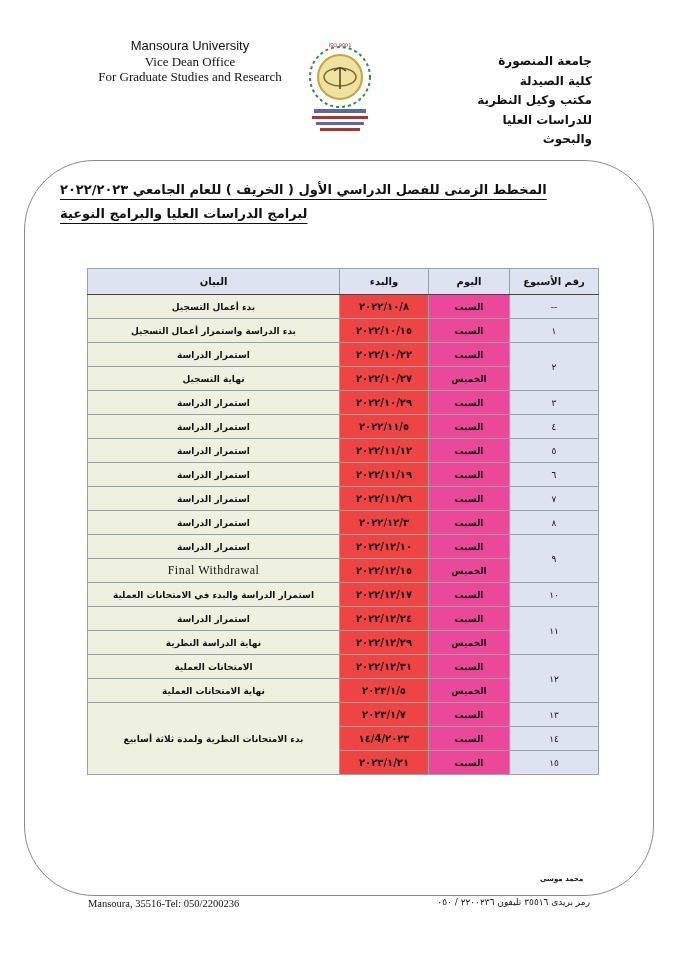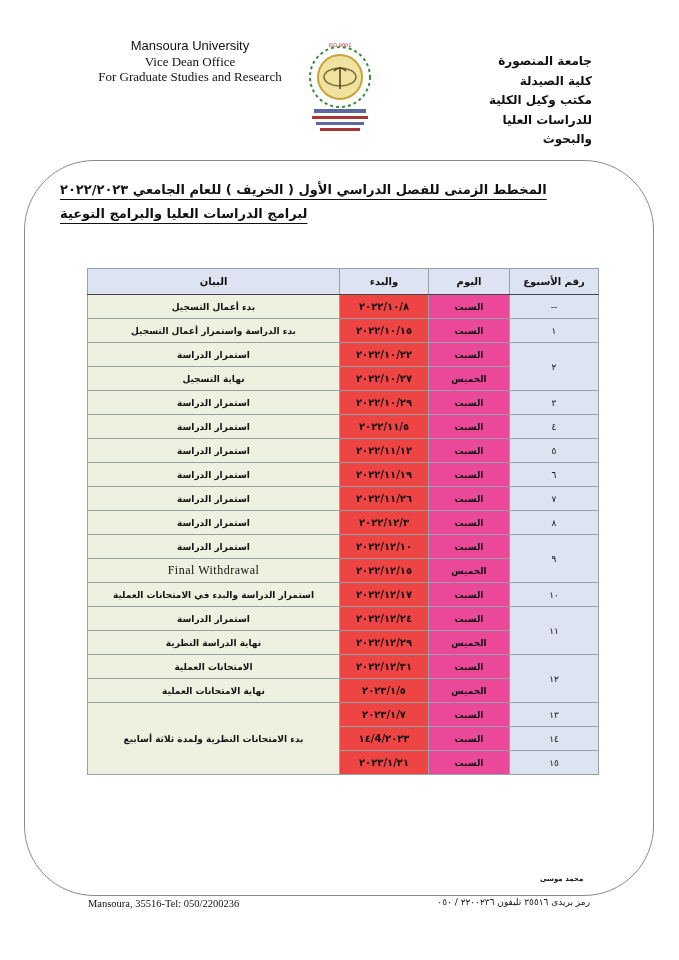--- a/index.html
+++ b/index.html
@@ -45,21 +45,21 @@
     <rect x="16" y="74" width="52" height="4" fill="#5a6aa0"></rect>
     <rect x="14" y="81" width="56" height="3" fill="#a33"></rect>
     <rect x="18" y="87" width="48" height="3" fill="#5a6aa0"></rect>
     <rect x="22" y="93" width="40" height="3" fill="#a33"></rect>
   </svg>
 </div>
 
 <div class="abs ar-head">
   <div>جامعة المنصورة</div>
   <div>كلية الصيدلة</div>
-  <div>مكتب وكيل الكلية</div>
+  <div>مكتب وكيل النظرية</div>
   <div>للدراسات العليا والبحوث</div>
 </div>
 
 <div class="abs frame"></div>
 
 <div class="abs title">
   <div><span>المخطط الزمنى للفصل الدراسي الأول ( الخريف ) للعام الجامعي ٢٠٢٢/٢٠٢٣</span></div>
   <div><span>لبرامج الدراسات العليا والبرامج النوعية</span></div>
 </div>
 

